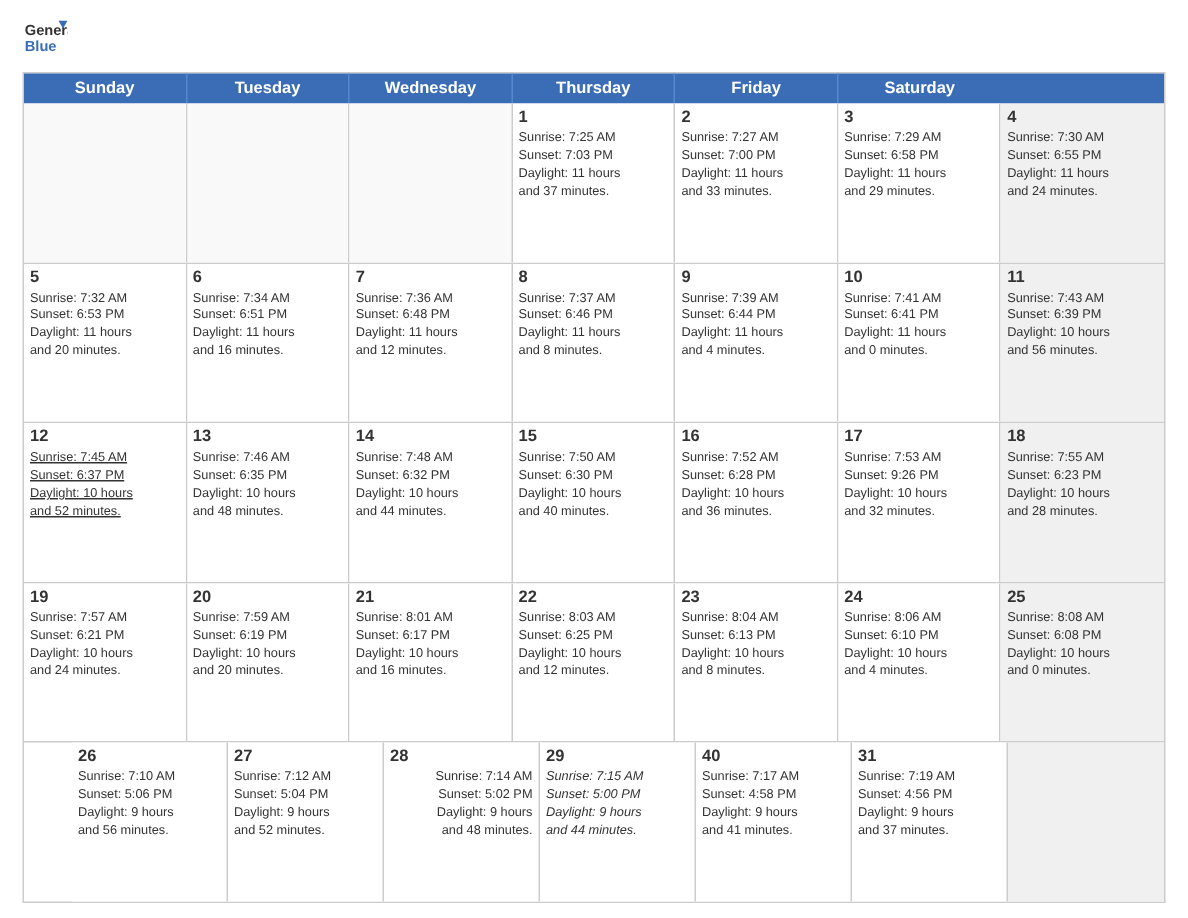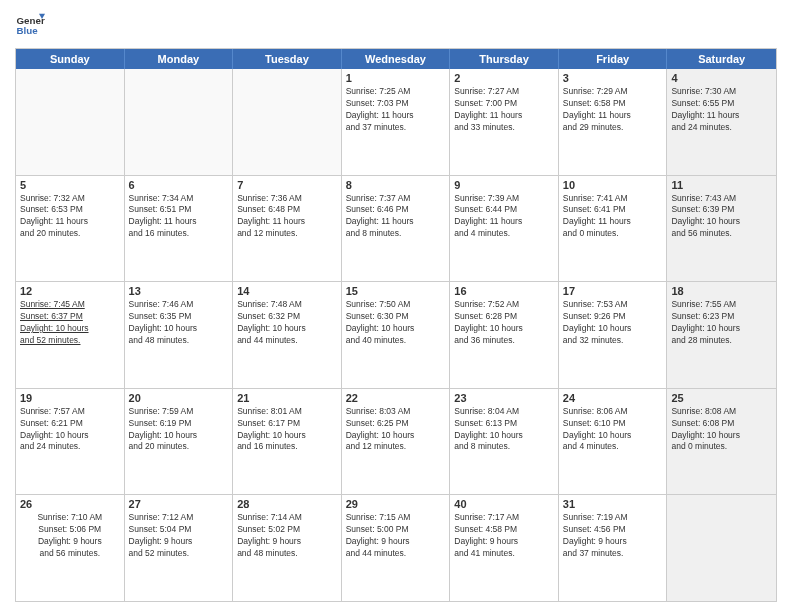--- a/index.html
+++ b/index.html
@@ -68,21 +68,21 @@
       flex: 1;
       display: flex;
       flex-direction: column;
     }
     .calendar-row {
       flex: 1;
       display: grid;
       grid-template-columns: repeat(7, 1fr);
       border-bottom: 1px solid #ccc;
     }
-    .calendar-row:last-child { border-bottom: none; }
+    .calendar-row:last-child { border-bottom: none; margin-left: 32px; }
     .calendar-cell {
       border-right: 1px solid #ccc;
       padding: 3px 4px;
       vertical-align: top;
       font-size: 9px;
       color: #333;
       background: #fff;
       min-height: 0;
     }
     .calendar-cell:last-child { border-right: none; }
@@ -113,21 +113,20 @@
     </div>
     <div class="title-block">
       <div class="month-title"></div>
       <div class="subtitle"></div>
     </div>
   </div>
 
   <div class="calendar">
     <div class="day-headers">
     <div class="day-header">Sunday</div>
-        <div class="day-header">Monday</div>
         <div class="day-header">Tuesday</div>
         <div class="day-header">Wednesday</div>
         <div class="day-header">Thursday</div>
         <div class="day-header">Friday</div>
         <div class="day-header">Saturday</div>
       </div>
     <div class="calendar-body">
     <div class="calendar-row">
           <div class="calendar-cell empty"></div>
           <div class="calendar-cell empty"></div>
@@ -310,42 +309,42 @@
             <div class="cell-date">25</div>
             <div class="cell-info" style="white-space: pre-line;">Sunrise: 8:08 AM
 Sunset: 6:08 PM
 Daylight: 10 hours
 and 0 minutes.</div>
           </div>
         </div>
         <div class="calendar-row">
           <div class="calendar-cell">
             <div class="cell-date">26</div>
-            <div class="cell-info" style="white-space: pre-line; text-align: center;">Sunrise: 7:10 AM
+            <div class="cell-info" style="white-space: pre-line;">Sunrise: 7:10 AM
 Sunset: 5:06 PM
 Daylight: 9 hours
 and 56 minutes.</div>
           </div>
           <div class="calendar-cell">
             <div class="cell-date">27</div>
             <div class="cell-info" style="white-space: pre-line;">Sunrise: 7:12 AM
 Sunset: 5:04 PM
 Daylight: 9 hours
 and 52 minutes.</div>
           </div>
           <div class="calendar-cell">
             <div class="cell-date">28</div>
-            <div class="cell-info" style="white-space: pre-line;">Sunrise: 7:14 AM
+            <div class="cell-info" style="white-space: pre-line; text-align: right;">Sunrise: 7:14 AM
 Sunset: 5:02 PM
 Daylight: 9 hours
 and 48 minutes.</div>
           </div>
           <div class="calendar-cell">
             <div class="cell-date">29</div>
-            <div class="cell-info" style="white-space: pre-line;">Sunrise: 7:15 AM
+            <div class="cell-info" style="white-space: pre-line; font-style: italic;">Sunrise: 7:15 AM
 Sunset: 5:00 PM
 Daylight: 9 hours
 and 44 minutes.</div>
           </div>
           <div class="calendar-cell">
             <div class="cell-date">40</div>
             <div class="cell-info" style="white-space: pre-line;">Sunrise: 7:17 AM
 Sunset: 4:58 PM
 Daylight: 9 hours
 and 41 minutes.</div>

